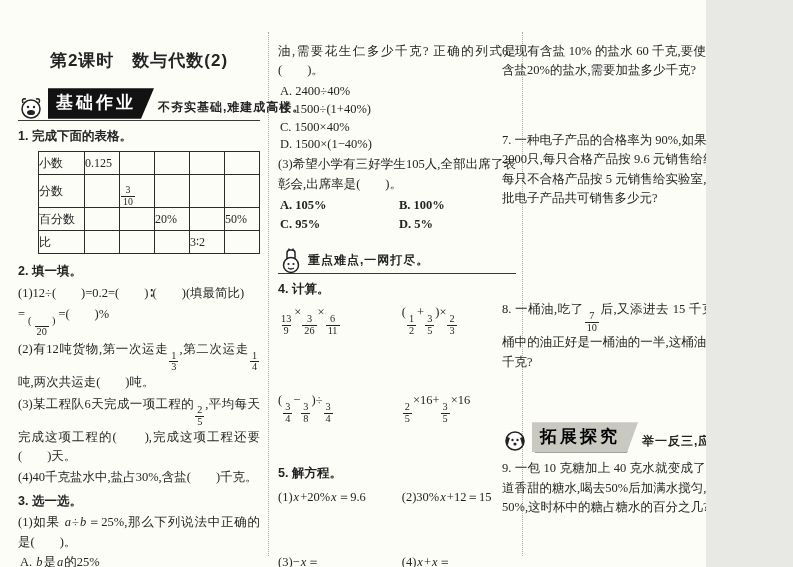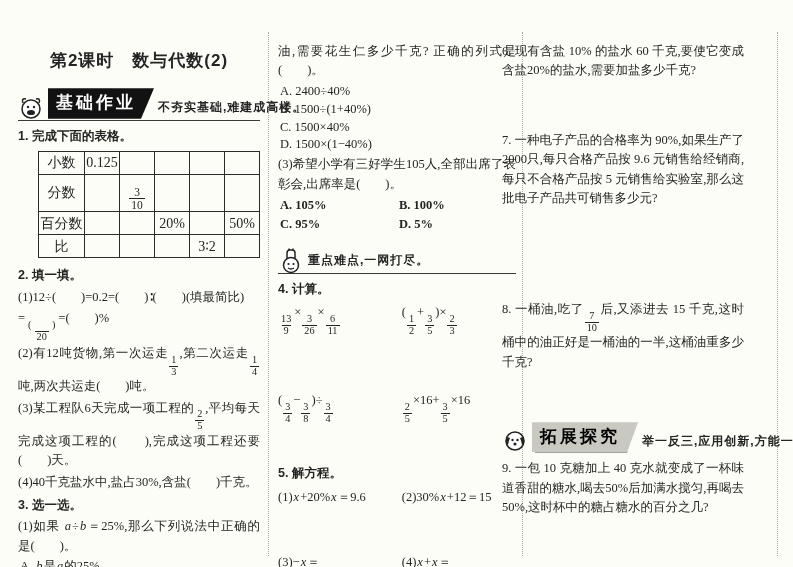--- a/index.html
+++ b/index.html
@@ -1,17 +1,17 @@
 <!DOCTYPE html>
 <html><head>
 <meta charset="utf-8">
 <style>
   html,body{margin:0;padding:0;background:#e8e8e4;}
   .page{
-    position:relative;width:793px;height:567px;background:#fdfdf8;
+    position:relative;width:706px;height:567px;background:#fdfdf8;
     font-family:"Liberation Serif","DejaVu Serif",serif;color:#242424;
     overflow:hidden;box-sizing:border-box;
   }
   .vdiv{position:absolute;top:32px;height:524px;width:0;border-left:1px dotted #a9a9a2;}
   .col{position:absolute;top:36px;font-size:12.5px;line-height:1.55;}
   .col1{left:18px;width:242px;}
   .col2{left:278px;width:238px;}
   .col3{left:502px;width:242px;}
   .title{font-family:"Liberation Sans","DejaVu Sans",sans-serif;
     font-size:17px;font-weight:bold;text-align:center;letter-spacing:1px;margin:12px 0 0;}
@@ -26,22 +26,22 @@
     clip-path:polygon(0 0,100% 0,calc(100% - 11px) 100%,0 100%);
     box-shadow:3px 3px 0 #464642;}
   .slogan{font-family:"Liberation Sans","DejaVu Sans",sans-serif;
     font-size:12px;font-weight:bold;letter-spacing:1px;white-space:nowrap;padding-bottom:2px;}
   .qlabel{font-family:"Liberation Sans","DejaVu Sans",sans-serif;
     font-weight:bold;margin:4px 0 2px;}
   .body{margin:2px 0;text-align:justify;}
   .opt{margin:1px 0 1px 2px;line-height:1.35;}
   .optgrid{display:grid;grid-template-columns:1fr 1fr;margin:2px 0;line-height:1.45;font-weight:bold;}
   .grid{border-collapse:collapse;margin:5px 0 8px 20px;}
-  .grid td{border:1.5px solid #2b2b2b;width:34px;height:22px;text-align:center;
-    font-size:14px;padding:0;}
+  .grid td{border:1.5px solid #2b2b2b;width:34px;height:22px;
+    font-size:12px;padding:0;}
   .grid td.hd{width:45px;font-family:"Liberation Sans","DejaVu Sans",sans-serif;}
   .frac{display:inline-flex;flex-direction:column;align-items:center;
     vertical-align:-0.55em;line-height:1.05;font-size:0.82em;margin:0 1px;}
   .frac .fd{border-top:1px solid currentColor;padding:0 2px;}
   .frac .fn{padding:0 2px;}
   .var{font-style:italic;padding:0 1px;}
   .exprrow{display:flex;margin:4px 0 0;}
   .exprrow .ex{flex:1;}
   .exprrow .ex:last-child{flex:0 0 48%;}
   .ws55{margin-bottom:55px;}

